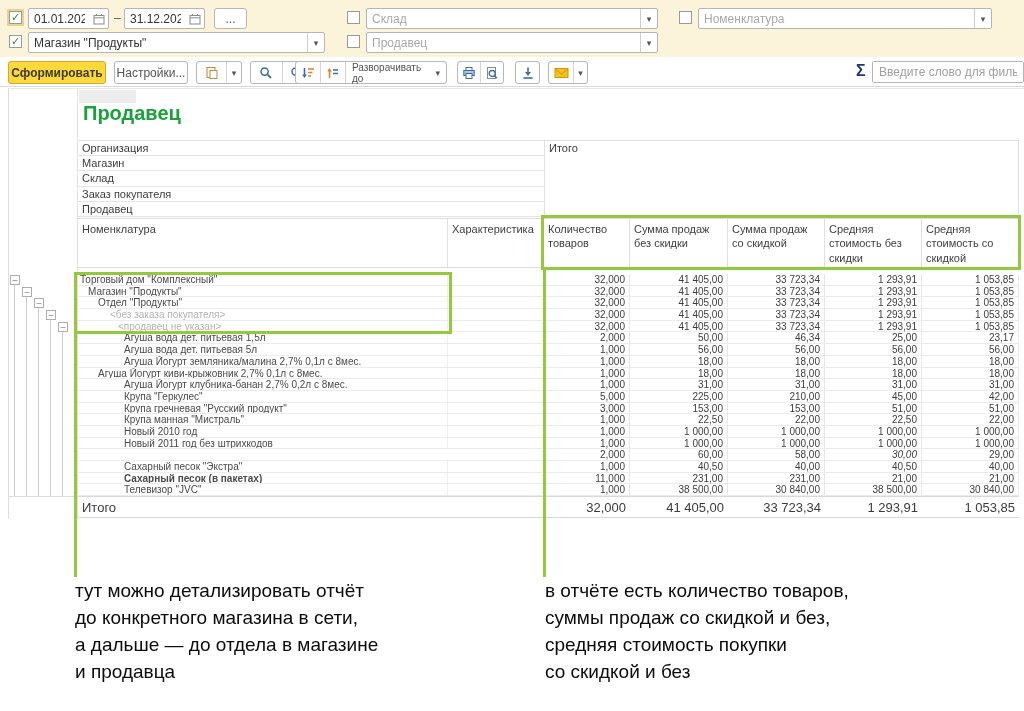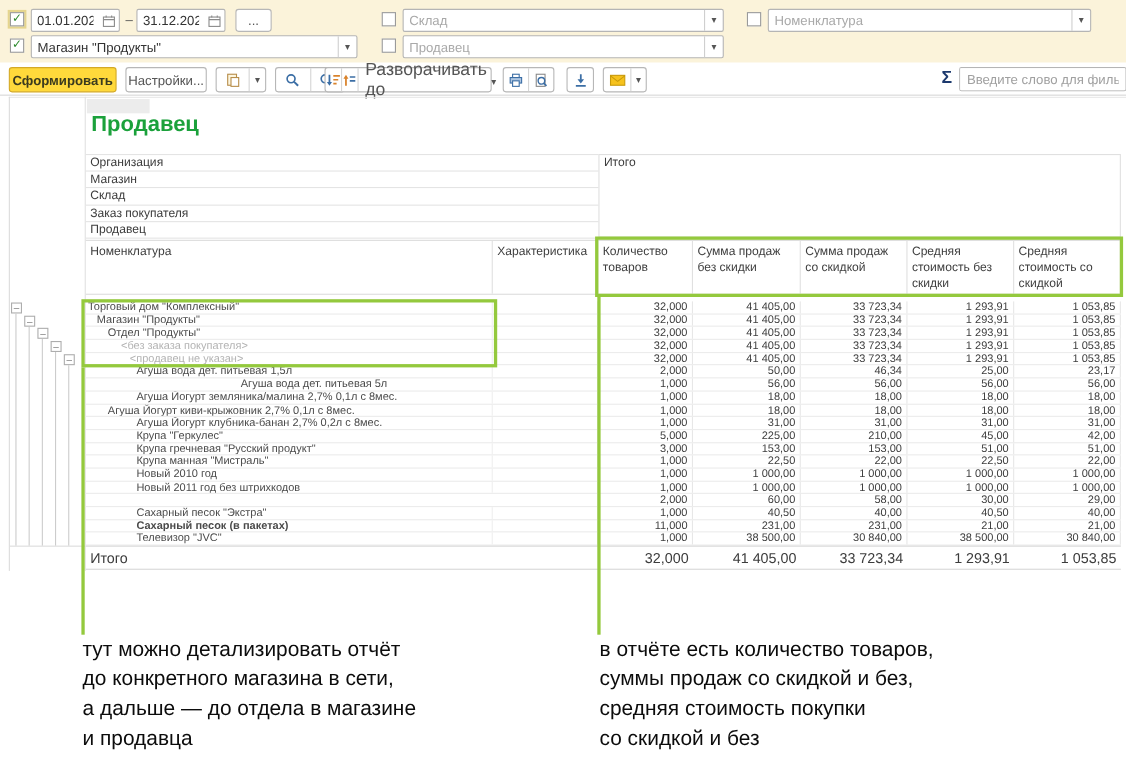--- a/index.html
+++ b/index.html
@@ -25,21 +25,21 @@
 
   
   .toolbar { position:absolute; left:0; top:57px; width:1024px; height:30px; background:#fff; border-bottom:1px solid #d8d8d8; }
   .btn { position:absolute; top:4px; height:23px; border:1px solid #b7b7b7; border-radius:3px; background:#fff;
          display:flex; align-items:center; justify-content:center; font-size:12px; color:#555; cursor:default; }
   .btn.generate { background:#FFD93B; border-color:#d4a926; color:#3b3b1e; font-weight:bold; }
   .btn-group { position:absolute; top:4px; height:23px; border:1px solid #b7b7b7; border-radius:3px; background:#fff;
                display:flex; align-items:stretch; }
   .btn-group .cell { display:flex; align-items:center; justify-content:center; border-right:1px solid #d5d5d5; }
   .btn-group .cell:last-child { border-right:none; }
-  .cell.labelled { font-size:16px; color:#555; padding:0 6px; gap:4px; }
+  .cell.labelled { font-size:10px; color:#555; padding:0 6px; gap:4px; }
   .mini-dd::after { content:"▾"; font-size:9px; color:#555; }
   .sigma { position:absolute; font-weight:bold; font-size:16px; color:#1d3a6e; }
   .flt { position:absolute; height:22px; border:1px solid #b5b5b5; border-radius:2px; background:#fff; }
   .flt input { width:100%; height:100%; border:none; outline:none; padding:0 6px; font-family:inherit; font-size:12px; color:#333; }
   .flt input::placeholder { color:#a0a0a0; }
 
   
   .page-top-line { position:absolute; left:8px; top:88px; width:1016px; height:1px; background:#e8e8e8; }
   .tree { position:absolute; left:8px; top:88px; width:69px; height:431px; border-left:1px solid #dcdcdc; }
   .tree-bottom { position:absolute; left:0; top:408px; width:69px; height:1px; background:#dcdcdc; }
@@ -326,21 +326,21 @@
         <div class="drow">
           <div class="dlab" style="padding-left: 46px;">Агуша вода дет. питьевая 1,5л</div>
           <div class="dchar"></div>
           <div class="dval" style="width: 86px;">2,000</div>
           <div class="dval" style="width: 98px;">50,00</div>
           <div class="dval" style="width: 97px;">46,34</div>
           <div class="dval" style="width: 97px;">25,00</div>
           <div class="dval" style="width: 97px;">23,17</div>
         </div>
         <div class="drow">
-          <div class="dlab" style="padding-left: 46px; text-align: center;">Агуша вода дет. питьевая 5л</div>
+          <div class="dlab" style="padding-left: 46px;">Агуша вода дет. питьевая 5л</div>
           <div class="dchar"></div>
           <div class="dval" style="width: 86px;">1,000</div>
           <div class="dval" style="width: 98px;">56,00</div>
           <div class="dval" style="width: 97px;">56,00</div>
           <div class="dval" style="width: 97px;">56,00</div>
           <div class="dval" style="width: 97px;">56,00</div>
         </div>
         <div class="drow">
           <div class="dlab" style="padding-left: 46px;">Агуша Йогурт земляника/малина 2,7% 0,1л с 8мес.</div>
           <div class="dchar"></div>
@@ -412,21 +412,21 @@
           <div class="dval" style="width: 97px;">1 000,00</div>
           <div class="dval" style="width: 97px;">1 000,00</div>
           <div class="dval" style="width: 97px;">1 000,00</div>
         </div>
         <div class="drow">
           <div class="dlab" style="padding-left: 46px; margin-top: 41px;">Сахарный песок</div>
           <div class="dchar"></div>
           <div class="dval" style="width: 86px;">2,000</div>
           <div class="dval" style="width: 98px;">60,00</div>
           <div class="dval" style="width: 97px;">58,00</div>
-          <div class="dval" style="width: 97px;">30,00</div>
+          <div class="dval" style="width: 97px; font-style: italic;">30,00</div>
           <div class="dval" style="width: 97px;">29,00</div>
         </div>
         <div class="drow">
           <div class="dlab" style="padding-left: 46px;">Сахарный песок "Экстра"</div>
           <div class="dchar"></div>
           <div class="dval" style="width: 86px;">1,000</div>
           <div class="dval" style="width: 98px;">40,50</div>
           <div class="dval" style="width: 97px;">40,00</div>
           <div class="dval" style="width: 97px;">40,50</div>
           <div class="dval" style="width: 97px;">40,00</div>

